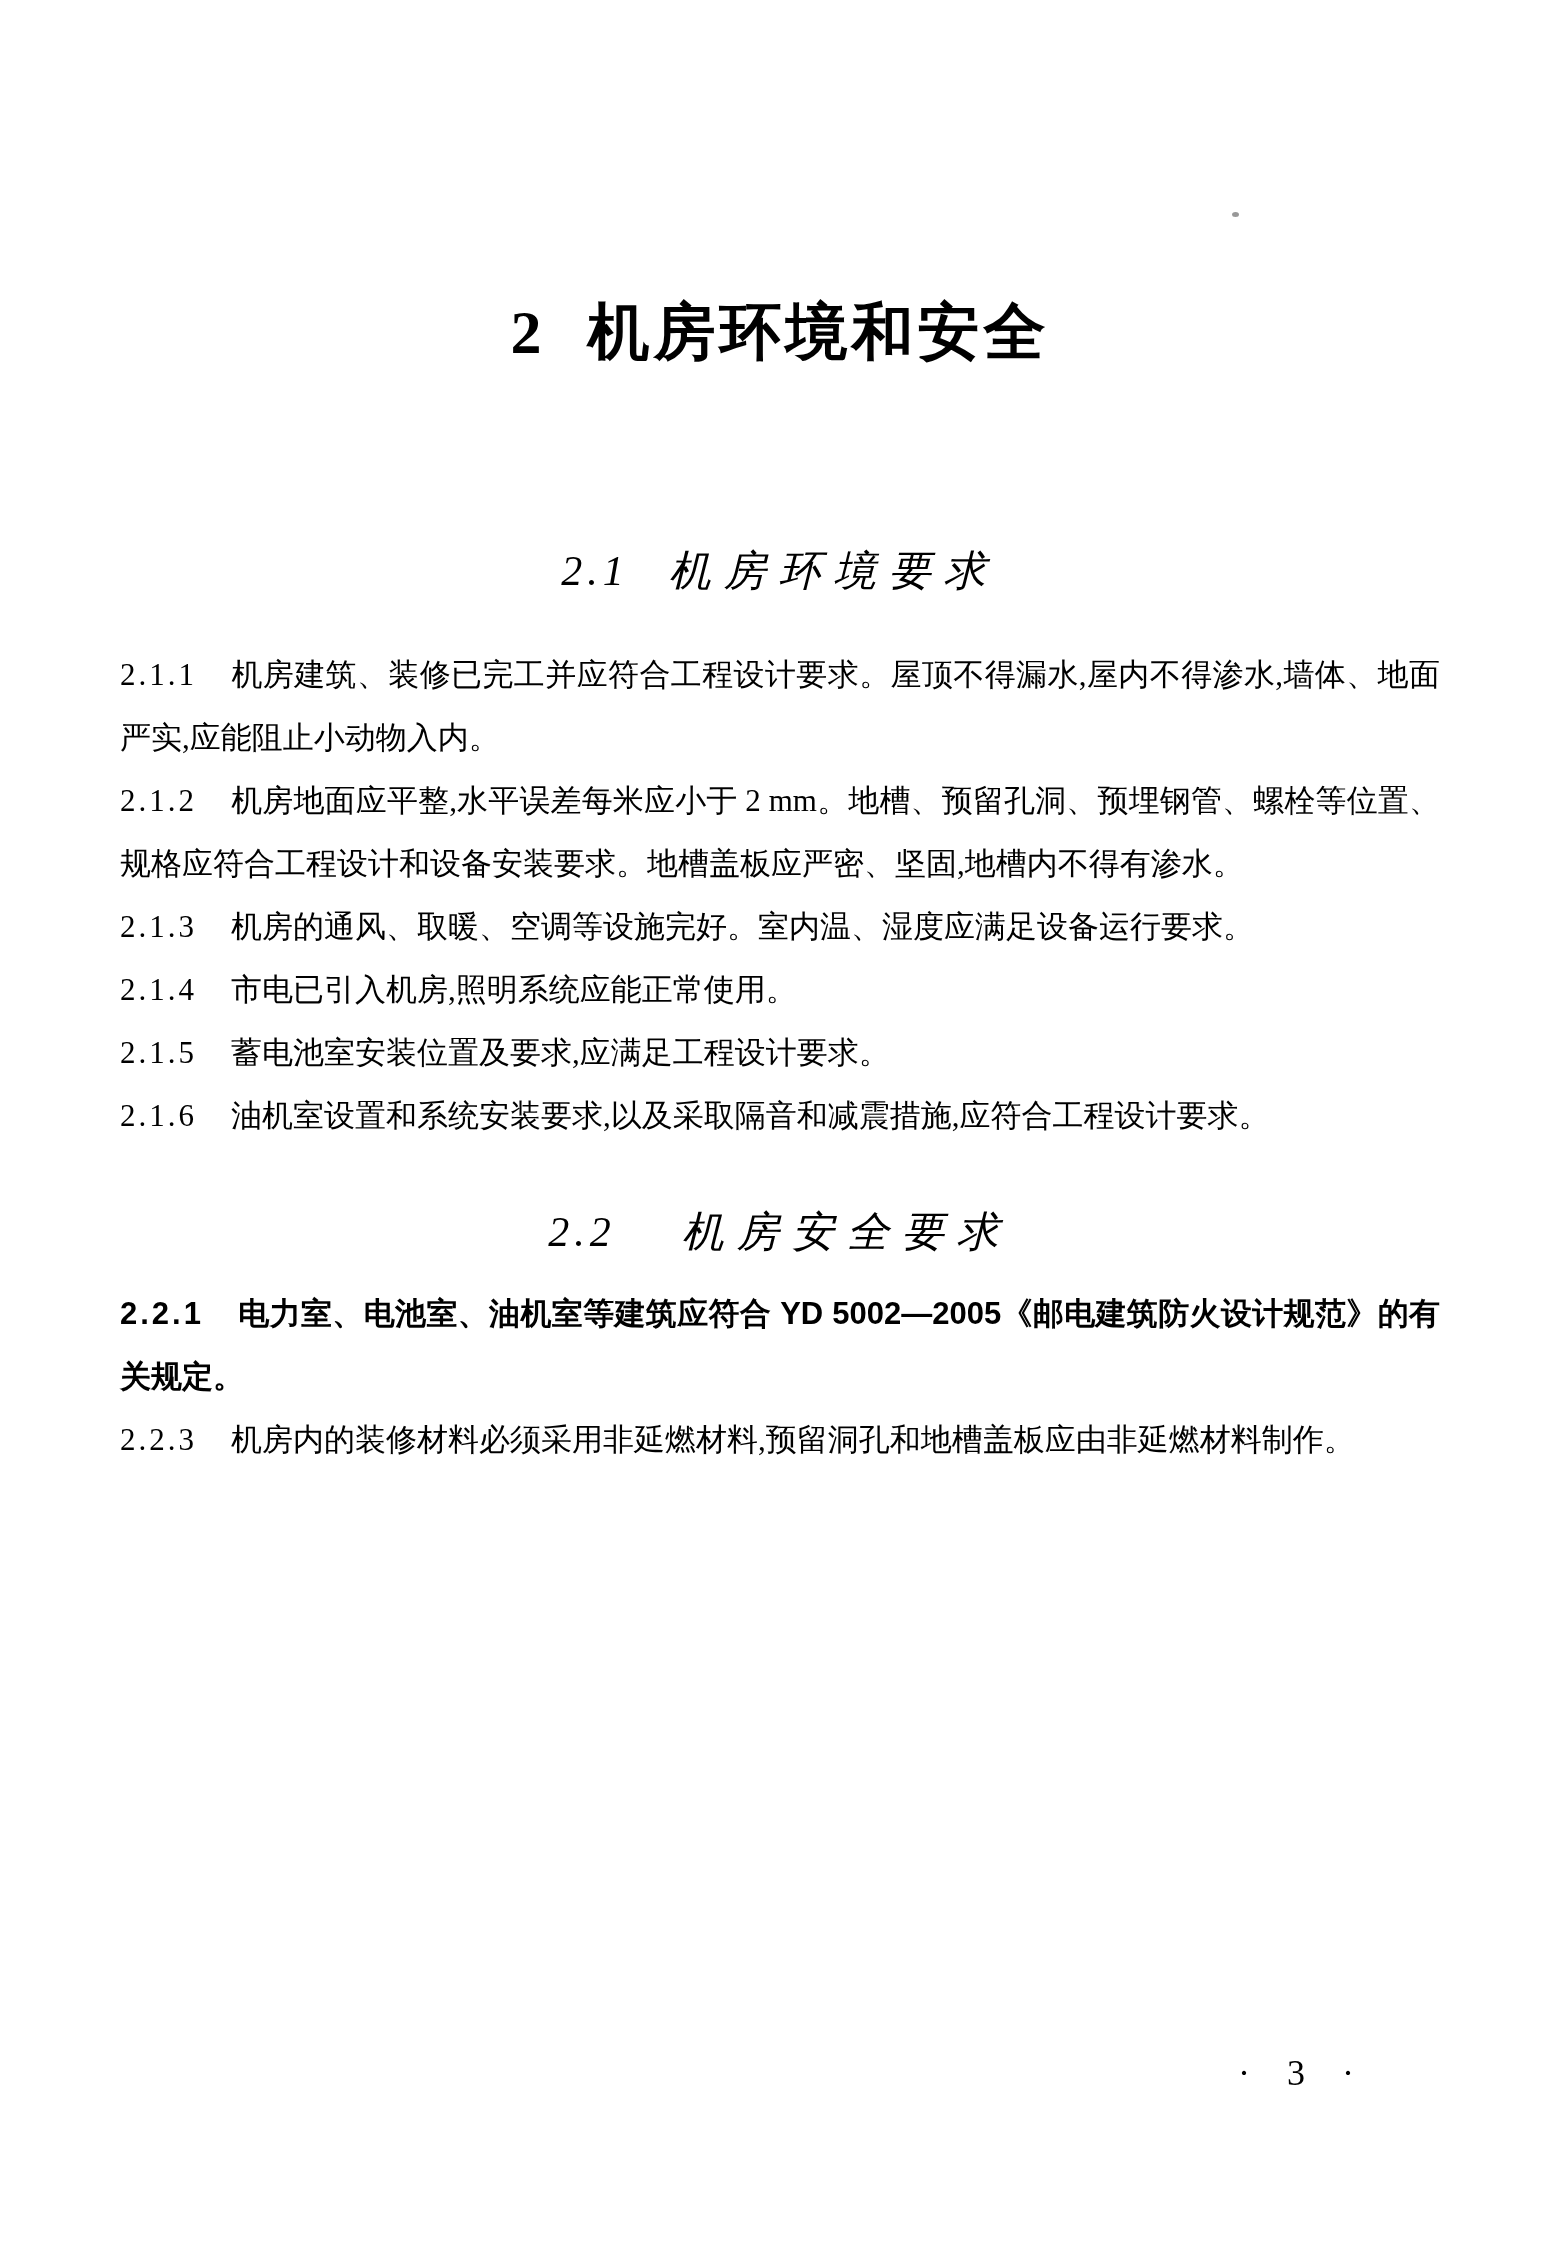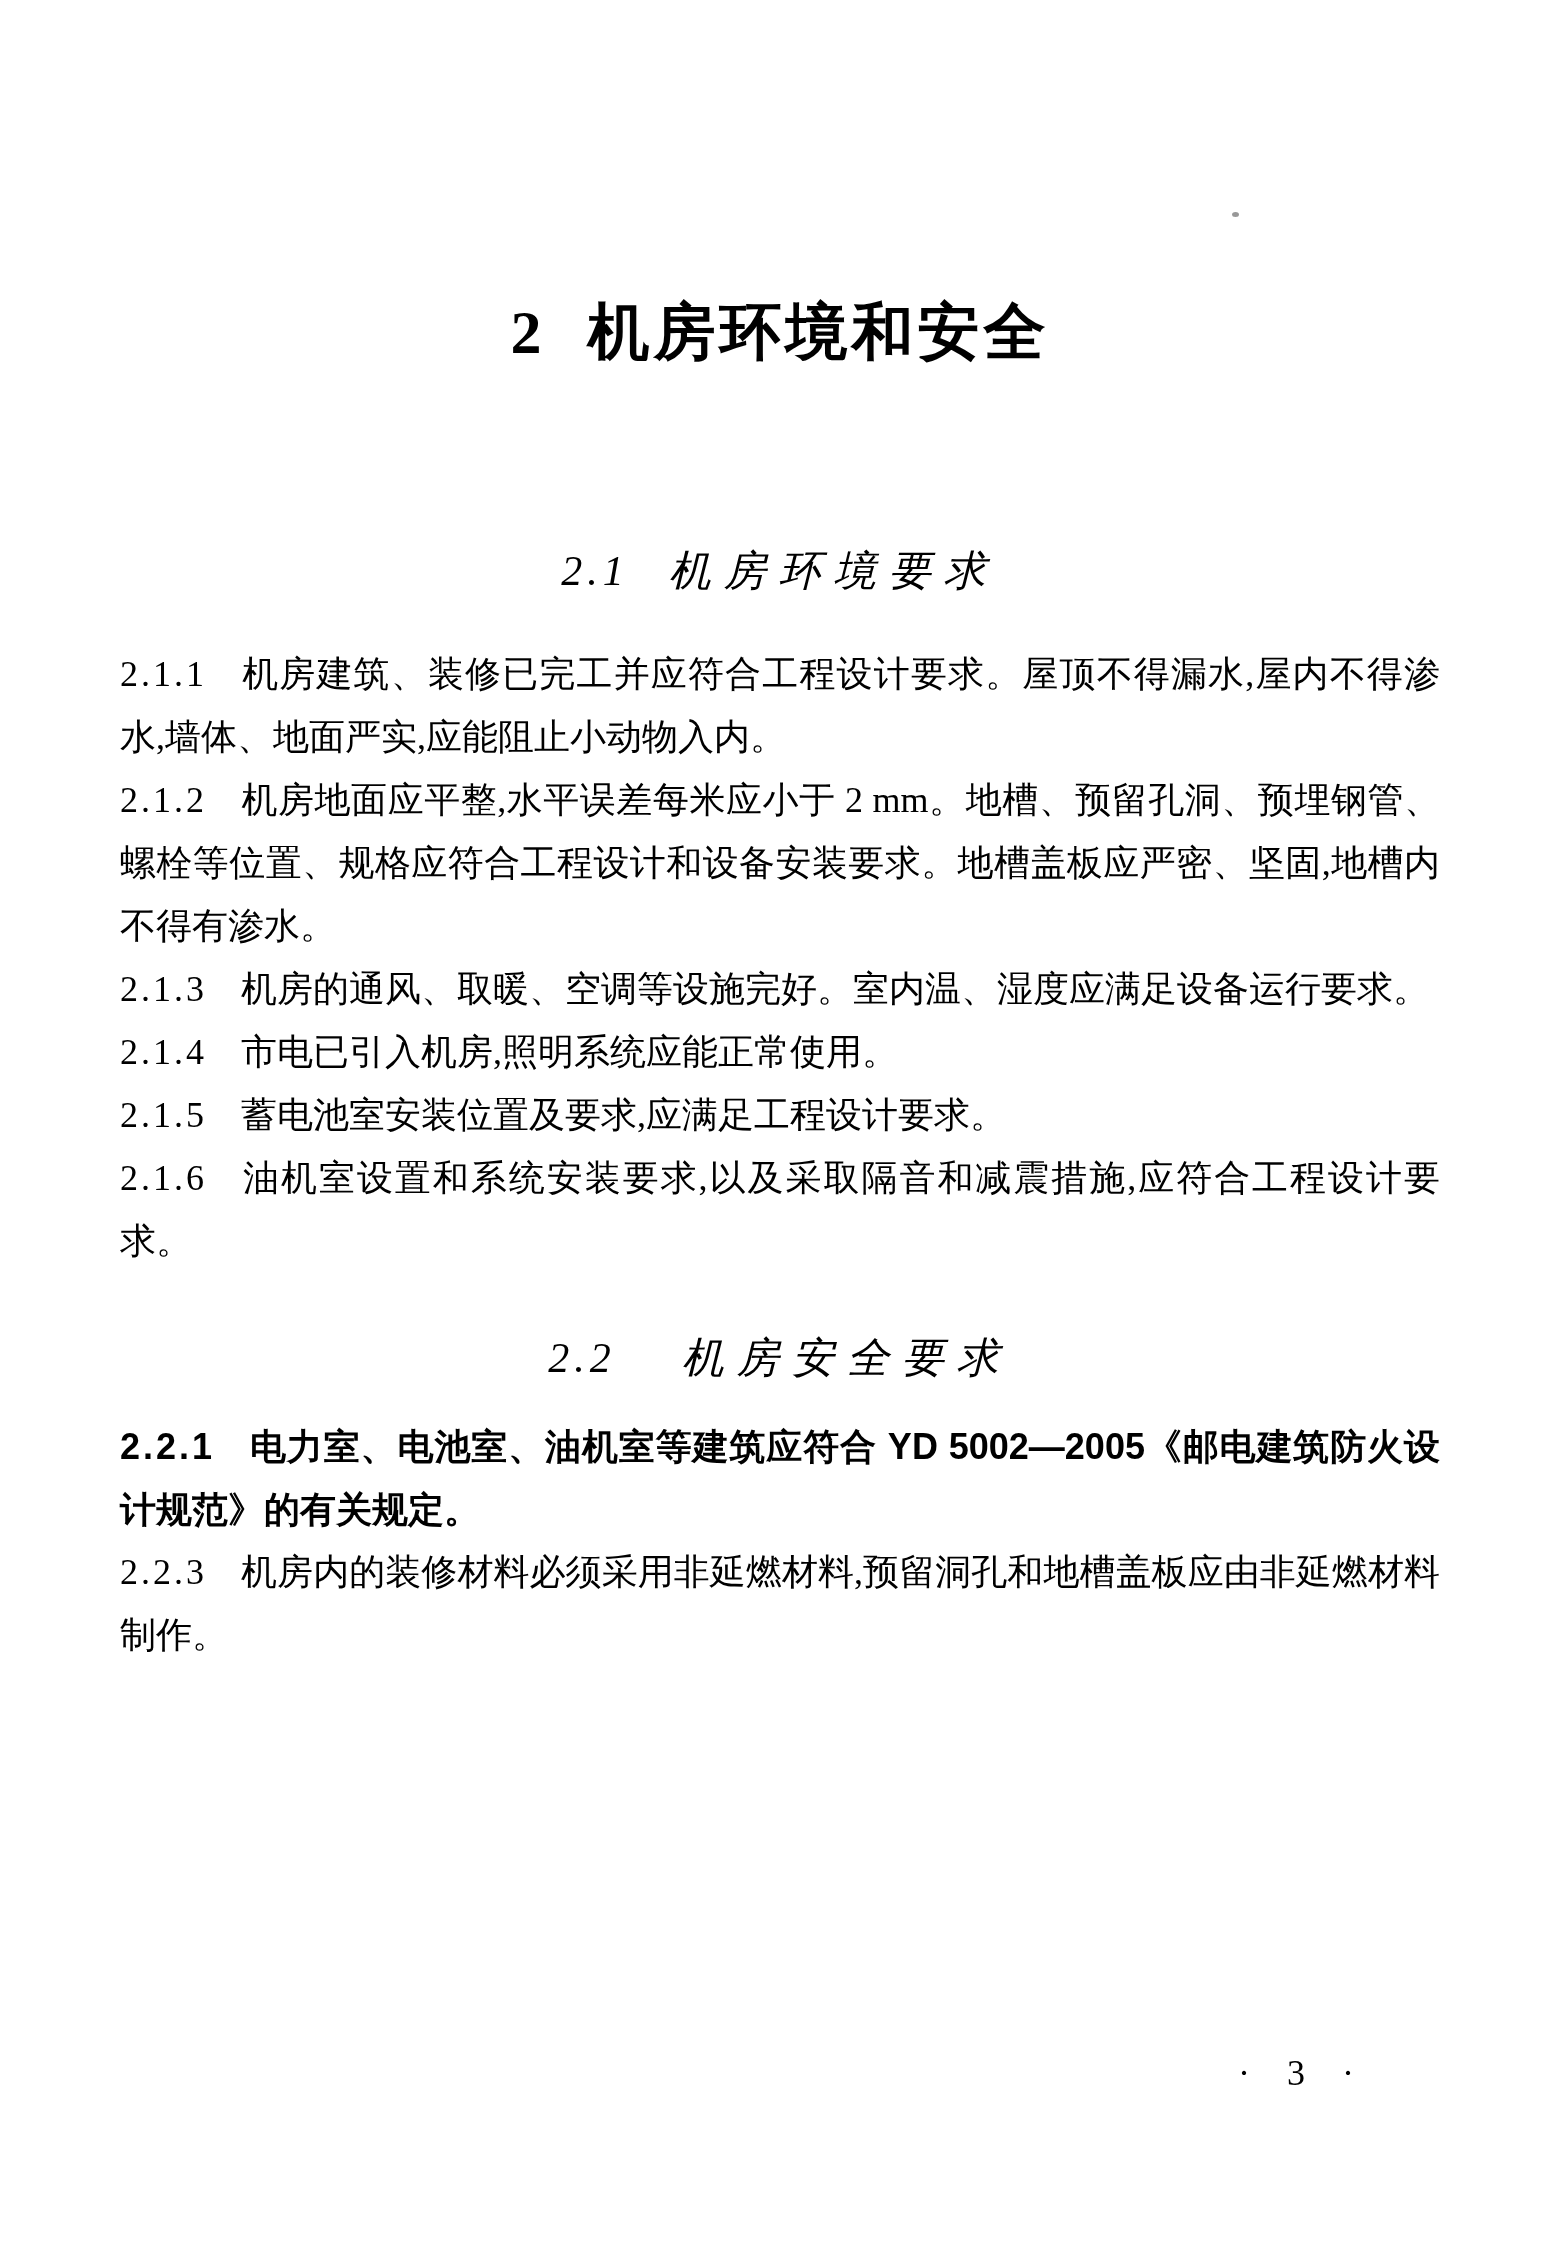--- a/index.html
+++ b/index.html
@@ -37,27 +37,27 @@
     font-style:italic;
   }
   .section-heading .sec-num{
     letter-spacing:5px;
     margin-right:40px;
   }
   .section-heading .sec-title{
     letter-spacing:13px;
   }
   .sh-1{margin:180px 0 46px 0;}
-  .sh-2{margin:60px 0 32px 0;}
+  .sh-2{margin:60px 0 25px 0;}
   .sh-2 .sec-num{margin-right:66px;}
 
   
   .clauses p.item{
     margin:0;
-    font-size:36px;
+    font-size:31px;
     line-height:63px;
     text-align:justify;
     text-justify:inter-ideograph;
   }
   .clause-num{
     letter-spacing:3px;
     margin-right:34px;
     white-space:nowrap;
   }
   p.item.bold{

